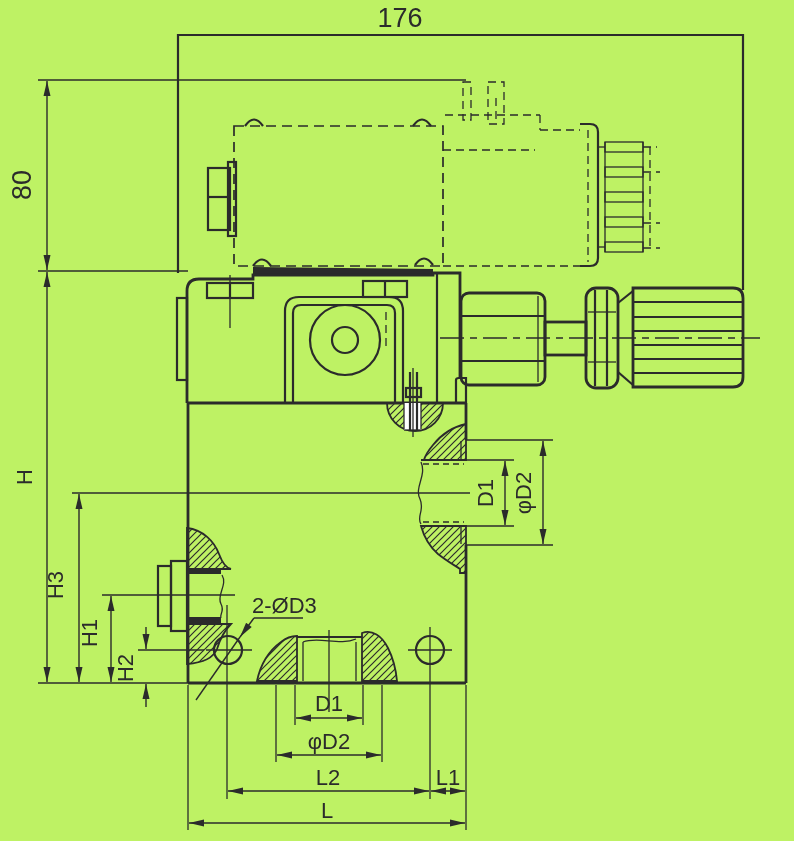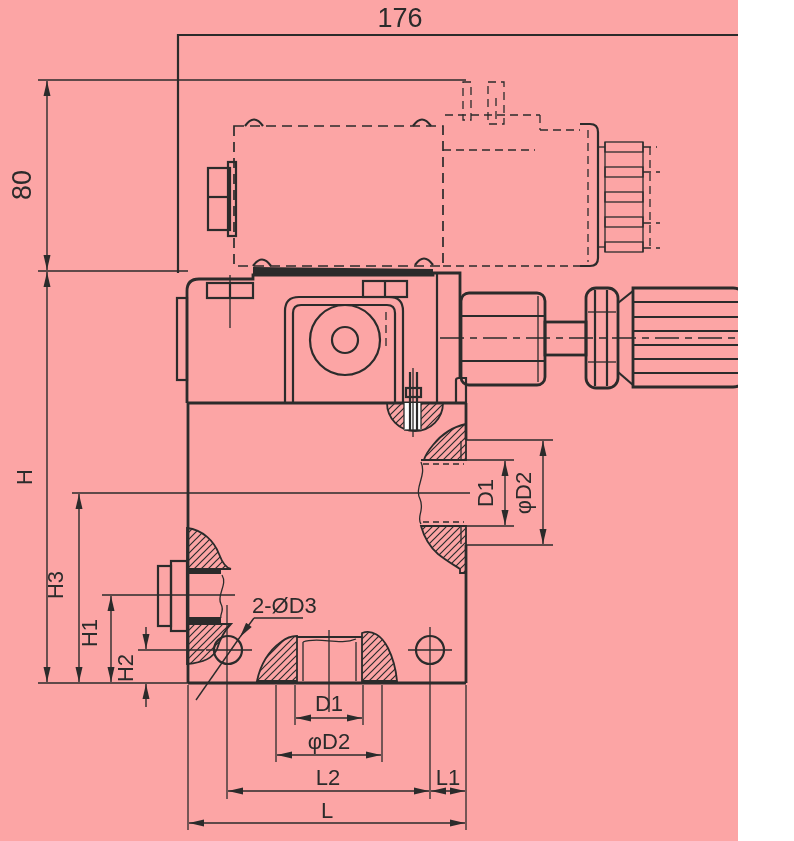--- a/index.html
+++ b/index.html
@@ -1,16 +1,16 @@
 <!DOCTYPE html>
 <html><head>
 <meta charset="utf-8">
 <style>
   html,body{margin:0;padding:0;background:#ffffff;}
-  .canvas{position:relative;width:738px;height:841px;background:#fca5a5;overflow:hidden;}
+  .canvas{position:relative;width:794px;height:841px;background:#bef264;overflow:hidden;}
   svg{display:block;}
   .geo{stroke:#2b2b2b;fill:none;stroke-width:2.2;stroke-linecap:butt;stroke-linejoin:miter;}
   .geo-th{stroke:#2b2b2b;fill:none;stroke-width:2.8;}
   .thin{stroke:#2b2b2b;fill:none;stroke-width:1.3;}
   .dim{stroke:#2b2b2b;fill:none;stroke-width:1.4;}
   .dash{stroke:#2b2b2b;fill:none;stroke-width:1.7;stroke-dasharray:10 6;}
   .dash-thin{stroke:#2b2b2b;fill:none;stroke-width:1.3;stroke-dasharray:8 5;}
   .thr{stroke:#2b2b2b;fill:none;stroke-width:1.3;stroke-dasharray:6 4;}
   .cl{stroke:#2b2b2b;fill:none;stroke-width:1.3;stroke-dasharray:24 6 7 6;}
   .hatch{fill:url(#hatch);stroke:#2b2b2b;stroke-width:1.8;}

